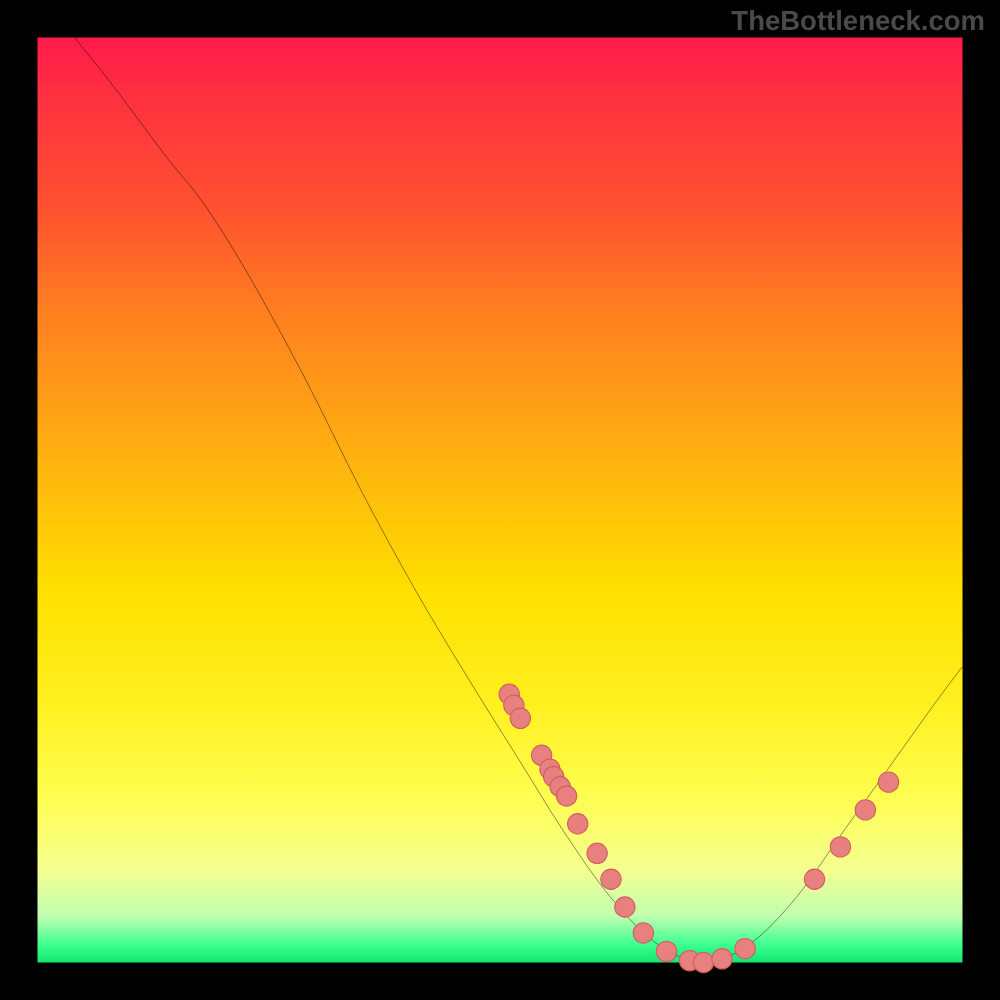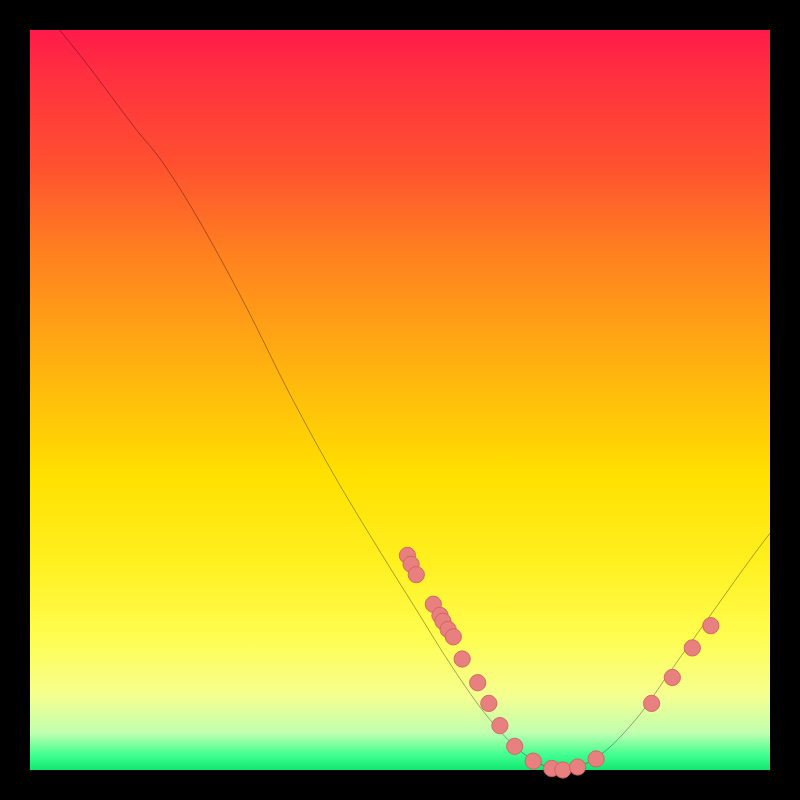--- a/index.html
+++ b/index.html
@@ -61,20 +61,21 @@
     top: 0;
     width: 100%;
     height: 100%;
     overflow: visible;
   }
 </style>
 </head>
 <body>
 
 <div class="container">
+  <div class="watermark">TheBottleneck.com</div>
   <div class="plot-area">
     <div class="gradient-bg"></div>
     <svg class="curve" viewBox="0 0 100 100" preserveAspectRatio="none">
       <path id="curve-path" fill="none" stroke="#000000" stroke-width="0.35" vector-effect="non-scaling-stroke" d="M 4 0 C 4.67 0.83, 6.33 2.83, 8.00 5.00 C 9.67 7.17, 12.33 10.83, 14.00 13.00 C 15.67 15.17, 16.50 15.83, 18.00 18.00 C 19.50 20.17, 21.17 22.83, 23.00 26.00 C 24.83 29.17, 27.00 33.17, 29.00 37.00 C 31.00 40.83, 33.00 45.17, 35.00 49.00 C 37.00 52.83, 39.00 56.50, 41.00 60.00 C 43.00 63.50, 45.17 67.00, 47.00 70.00 C 48.83 73.00, 50.33 75.33, 52.00 78.00 C 53.67 80.67, 55.33 83.50, 57.00 86.00 C 58.67 88.50, 60.33 91.00, 62.00 93.00 C 63.67 95.00, 65.33 96.83, 67.00 98.00 C 68.67 99.17, 70.33 100.00, 72.00 100.00 C 73.67 100.00, 75.33 99.17, 77.00 98.00 C 78.67 96.83, 80.33 95.00, 82.00 93.00 C 83.67 91.00, 85.33 88.33, 87.00 86.00 C 88.67 83.67, 90.33 81.33, 92.00 79.00 C 93.67 76.67, 95.67 73.83, 97.00 72.00 C 98.33 70.17, 99.50 68.67, 100.00 68.00 "></path>
       <g id="markers-group">
           <circle cx="51" cy="71" r="1.1" fill="#e88080" stroke="#d06060" stroke-width="0.12"></circle>
           <circle cx="51.5" cy="72.2" r="1.1" fill="#e88080" stroke="#d06060" stroke-width="0.12"></circle>
           <circle cx="52.2" cy="73.6" r="1.1" fill="#e88080" stroke="#d06060" stroke-width="0.12"></circle>
           <circle cx="54.5" cy="77.6" r="1.1" fill="#e88080" stroke="#d06060" stroke-width="0.12"></circle>
           <circle cx="55.4" cy="79.1" r="1.1" fill="#e88080" stroke="#d06060" stroke-width="0.12"></circle>

